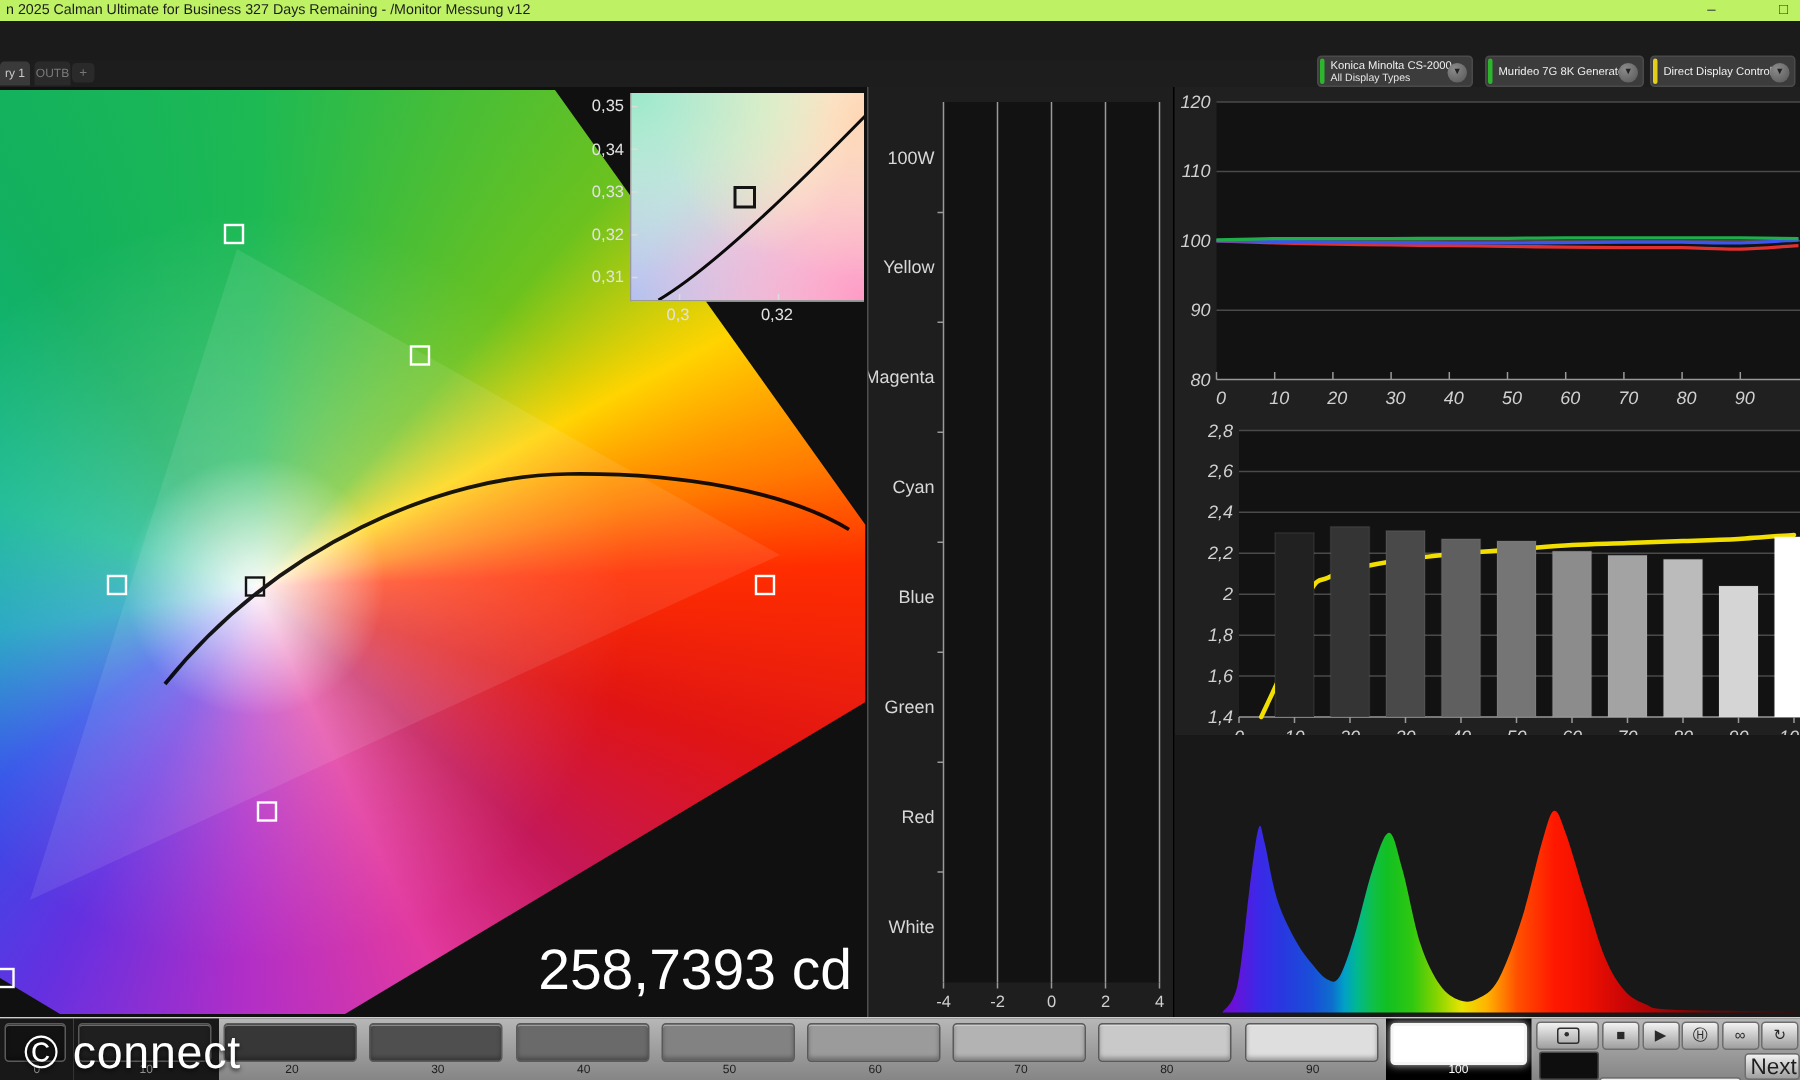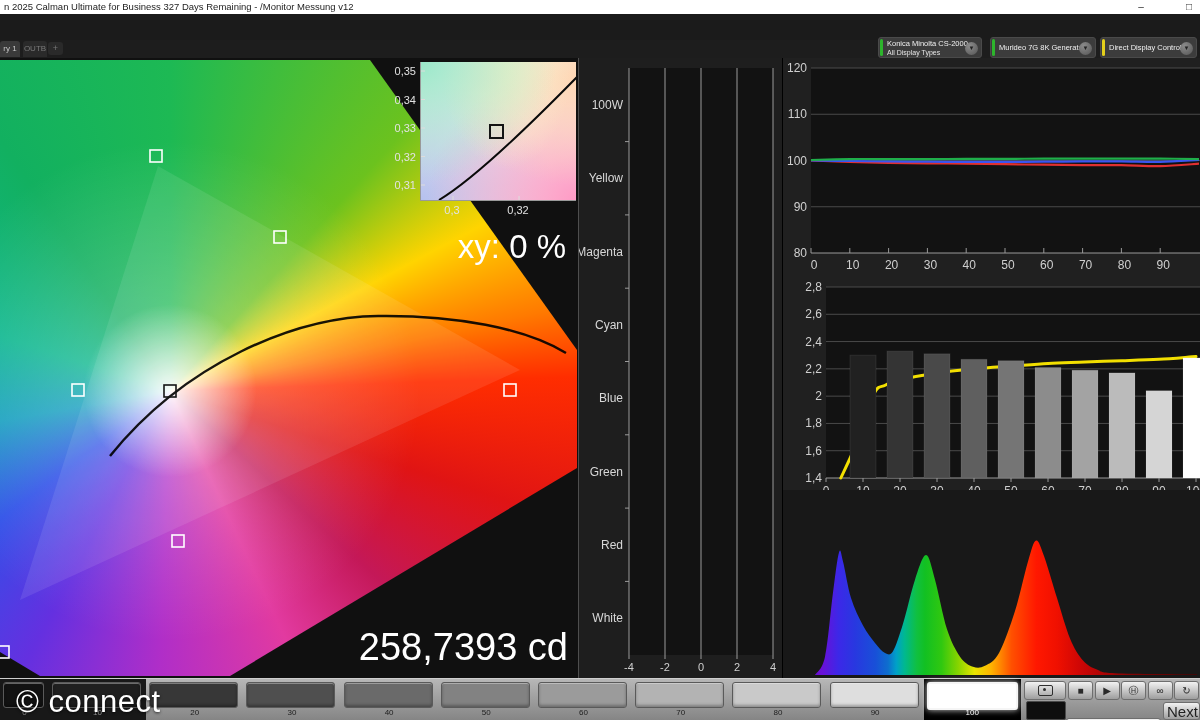--- a/index.html
+++ b/index.html
@@ -1,19 +1,19 @@
 <!DOCTYPE html>
 <html><head>
 <meta charset="utf-8">
 <style>
   html,body{margin:0;padding:0;background:#000;}
   #app{position:relative;width:1200px;height:720px;background:#1b1b1b;overflow:hidden;
        font-family:"Liberation Sans",sans-serif;-webkit-font-smoothing:antialiased;}
   
-  .titlebar{position:absolute;left:0;top:0;width:1200px;height:14px;background:#ffffff;
+  .titlebar{position:absolute;left:0;top:0;width:1200px;height:14px;background:#bef264;
             color:#1d1d1d;font-size:9.5px;line-height:14px;white-space:nowrap;}
   .titlebar .title{position:absolute;left:4px;top:0;}
   .winbtn{position:absolute;top:0;width:22px;text-align:center;color:#333;font-size:10px;line-height:13px;cursor:default;}
   
   .header{position:absolute;left:0;top:14px;width:1200px;height:26px;background:#121212;}
   .logo-box{position:absolute;left:2px;top:1px;width:78px;height:22px;background:#d21f26;border-radius:2px;
             color:#fff;font-weight:bold;font-size:17px;line-height:21px;padding-left:5px;box-sizing:border-box;}
   .logo-caret{position:absolute;right:5px;top:8px;font-size:7px;color:#fff;}
   .spectrum-strip{position:absolute;left:88px;top:9px;width:1110px;height:6px;border-radius:3px;
     background:linear-gradient(90deg,#c40000 0%,#d4004a 5%,#cf1670 12%,#b312a0 22%,#7a28c8 29%,#4040d8 38%,#2255e0 45%,#00a060 54%,#22b822 62%,#7ec800 74%,#e8e000 84%,#ff9800 92%,#ff3000 100%);}
@@ -57,21 +57,21 @@
       radial-gradient(at 100% 12%, rgba(255,214,178,.95), rgba(255,214,178,0) 62%),
       radial-gradient(at 100% 100%, rgba(255,150,195,.95), rgba(255,150,195,0) 68%),
       radial-gradient(at 0% 100%, rgba(178,190,238,.95), rgba(178,190,238,0) 62%),
       #f4f0ec;}
   .inset-lab{position:absolute;font-size:11px;color:#e2e2e2;width:32px;}
   .readout{position:absolute;color:#fff;text-align:right;white-space:nowrap;}
   .readout-xy{right:12px;top:170px;font-size:33px;}
   .readout-cct{right:10px;top:516px;font-size:38px;}
   .readout-lum{right:10px;top:568px;font-size:38px;}
   .de-panel{position:absolute;left:578px;top:58px;width:204px;height:620px;background:#1e1e1e;border-left:1px solid #4e4e4e;box-sizing:border-box;}
-  .right-col{position:absolute;left:782px;top:58px;width:418px;height:620px;background:#202020;border-left:1px solid #000;box-sizing:border-box;}
+  .right-col{position:absolute;left:782px;top:58px;width:418px;height:620px;background:#202020;border-left:1px solid #000;box-sizing:border-box;font-style:italic;}
   .right-col svg{position:absolute;left:0;display:block;}
   
   .bottombar{position:absolute;left:0;top:678px;width:1200px;height:42px;
              background:linear-gradient(#b7b7b7,#858585);border-top:1px solid #cfcfcf;box-sizing:border-box;}
   .slot{position:absolute;top:0;height:42px;}
   .slot .tile{position:absolute;left:3px;top:3px;height:24px;border:1px solid #5a5a5a;border-radius:3px;
     box-shadow:inset 0 1px 0 rgba(255,255,255,.35), inset 0 -2px 3px rgba(0,0,0,.30);}
   .slot .plabel{position:absolute;left:0;right:0;top:29px;text-align:center;font-size:8px;line-height:10px;}
   .watermark{position:absolute;left:16px;top:5px;font-size:31px;color:#fff;
              text-shadow:0 1px 3px rgba(0,0,0,.7);letter-spacing:.5px;}
@@ -150,21 +150,20 @@
     </div>
     <div id="inset-labels">
         <div class="inset-lab" style="position: absolute; left: 384px; top: 7px; text-align: right;">0,35</div>
         <div class="inset-lab" style="position: absolute; left: 384px; top: 35.5px; text-align: right;">0,34</div>
         <div class="inset-lab" style="position: absolute; left: 384px; top: 64px; text-align: right;">0,33</div>
         <div class="inset-lab" style="position: absolute; left: 384px; top: 92.5px; text-align: right;">0,32</div>
         <div class="inset-lab" style="position: absolute; left: 384px; top: 121px; text-align: right;">0,31</div>
         <div class="inset-lab" style="position: absolute; left: 437px; top: 146px; text-align: center; width: 30px;">0,3</div>
         <div class="inset-lab" style="position: absolute; left: 503px; top: 146px; text-align: center; width: 30px;">0,32</div>
       </div>
-    <div class="readout readout-xy">xy: 0 %</div>
     <div class="readout readout-lum">258,7393 cd</div>
   </div>
 
   <div class="de-panel">
     <svg id="de-chart" width="203" height="620" viewBox="0 0 203 620">
         <rect x="50" y="10" width="144" height="587" fill="#121212"></rect>
         <line x1="50" y1="10" x2="50" y2="597" stroke="#9a9a9a" stroke-width="1"></line>
         <line x1="50" y1="597" x2="50" y2="601" stroke="#9a9a9a"></line>
         <text x="50" y="613" text-anchor="middle" fill="#cfcfcf" font-size="11">-4</text>
         <line x1="86" y1="10" x2="86" y2="597" stroke="#9a9a9a" stroke-width="1"></line>

